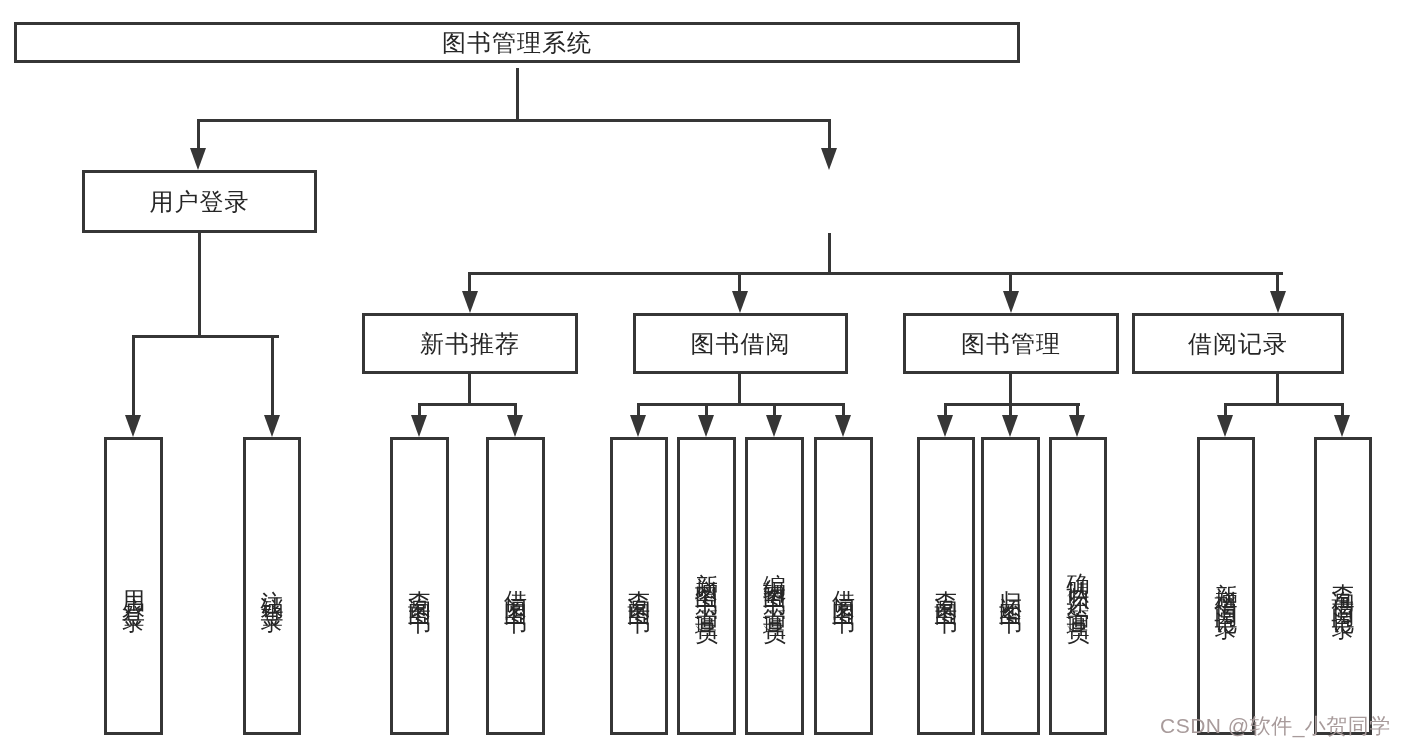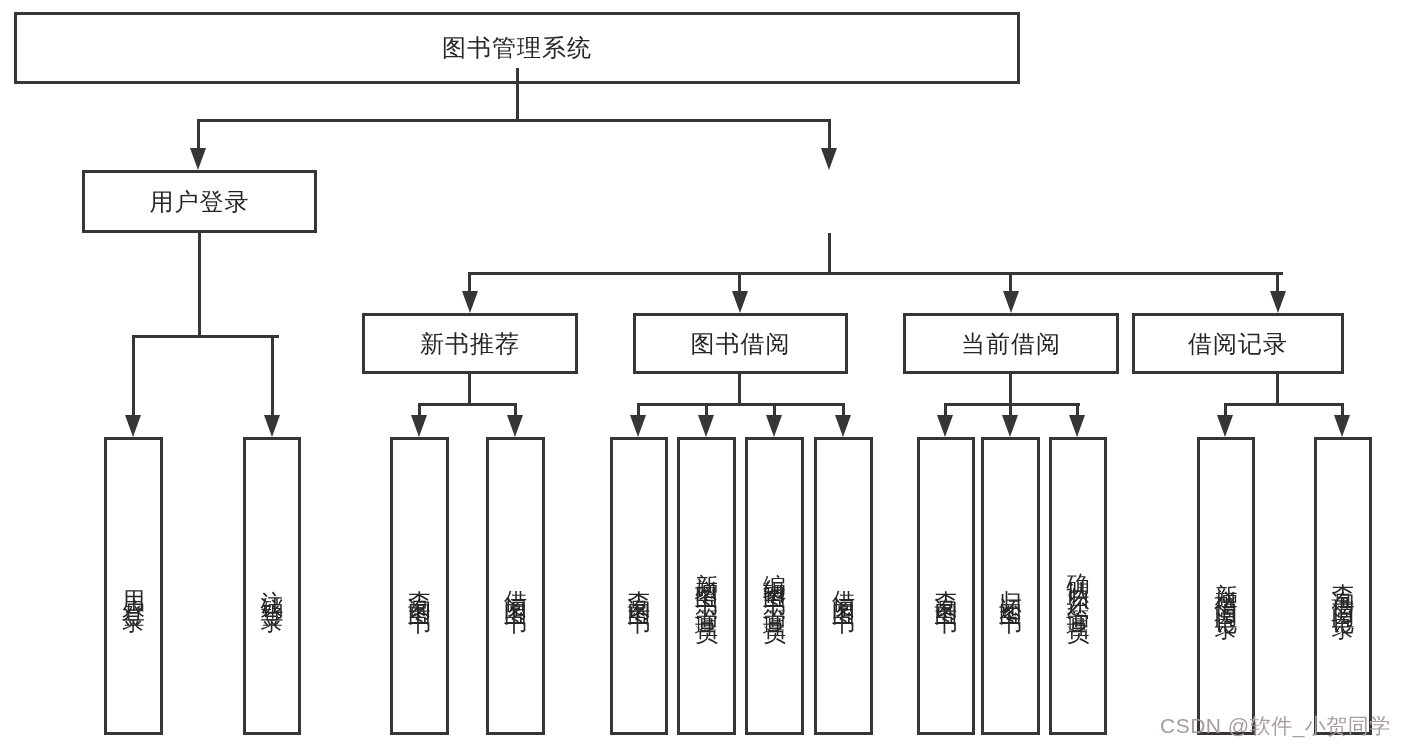--- a/index.html
+++ b/index.html
@@ -52,21 +52,21 @@
     letter-spacing:0.5px;
     color:var(--wm);
     white-space:nowrap;
   }
 </style>
 </head>
 <body>
 
 <div class="canvas">
 
-  <div class="box" style="left:14px;top:12px;width:1006px;height:72px">
+  <div class="box" style="left:14px;top:22px;width:1006px;height:41px">
     <span class="hlabel">图书管理系统</span>
   </div>
 
   <div class="ln" style="left:516px;top:68px;width:3px;height:51px"></div>
   <div class="ln" style="left:197px;top:119px;width:634px;height:3px"></div>
   <div class="ln" style="left:197px;top:119px;width:3px;height:31px"></div>
   <div class="ar" style="left:190px;top:148px"></div>
   <div class="ln" style="left:828px;top:119px;width:3px;height:31px"></div>
   <div class="ar" style="left:821px;top:148px"></div>
 
@@ -92,21 +92,21 @@
   <div class="ln" style="left:1276px;top:272px;width:3px;height:21px"></div>
   <div class="ar" style="left:1270px;top:291px"></div>
 
   <div class="box" style="left:633px;top:313px;width:215px;height:61px">
     <span class="hlabel">图书借阅</span>
   </div>
   <div class="box" style="left:362px;top:313px;width:216px;height:61px">
     <span class="hlabel">新书推荐</span>
   </div>
   <div class="box" style="left:903px;top:313px;width:216px;height:61px">
-    <span class="hlabel">当前借阅</span>
+    <span class="hlabel">图书管理</span>
   </div>
   <div class="box" style="left:1132px;top:313px;width:212px;height:61px">
     <span class="hlabel">借阅记录</span>
   </div>
 
   <div class="ln" style="left:468px;top:374px;width:3px;height:29px"></div>
   <div class="ln" style="left:418px;top:403px;width:99px;height:3px"></div>
   <div class="ln" style="left:418px;top:403px;width:3px;height:14px"></div>
   <div class="ar" style="left:411px;top:415px"></div>
   <div class="ln" style="left:514px;top:403px;width:3px;height:14px"></div>

